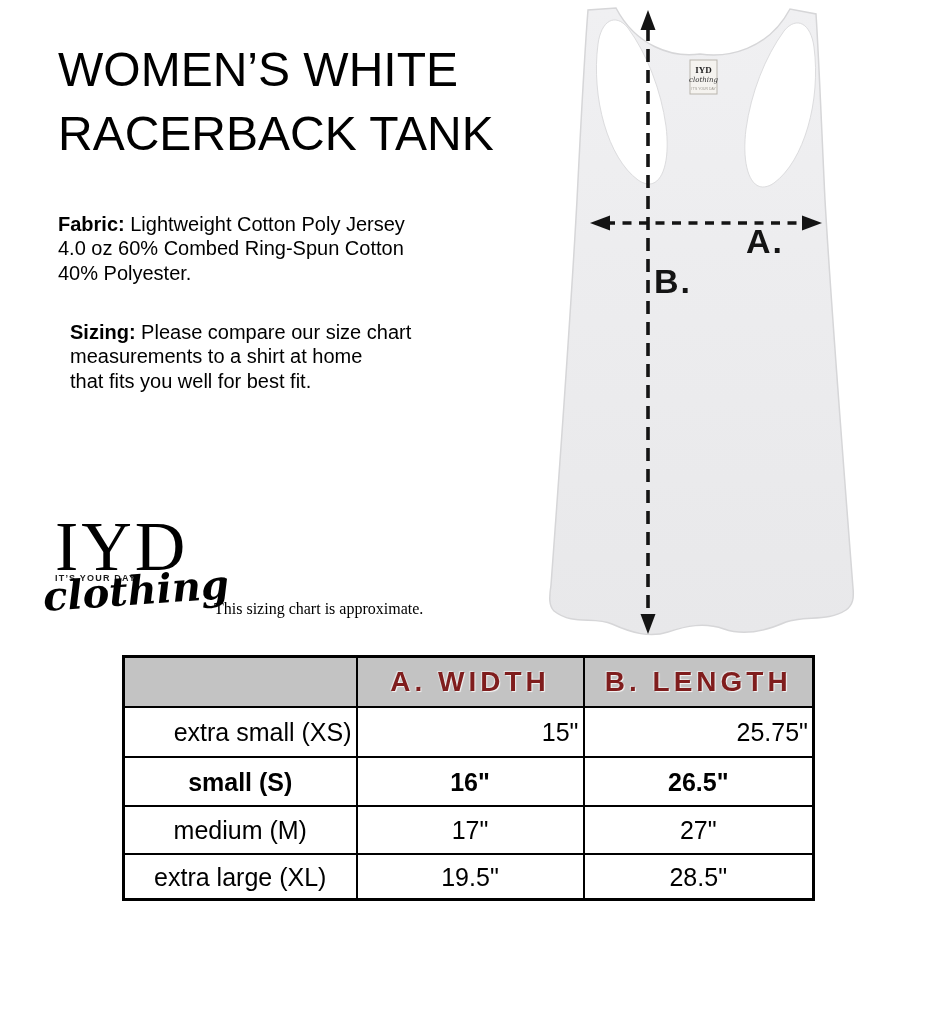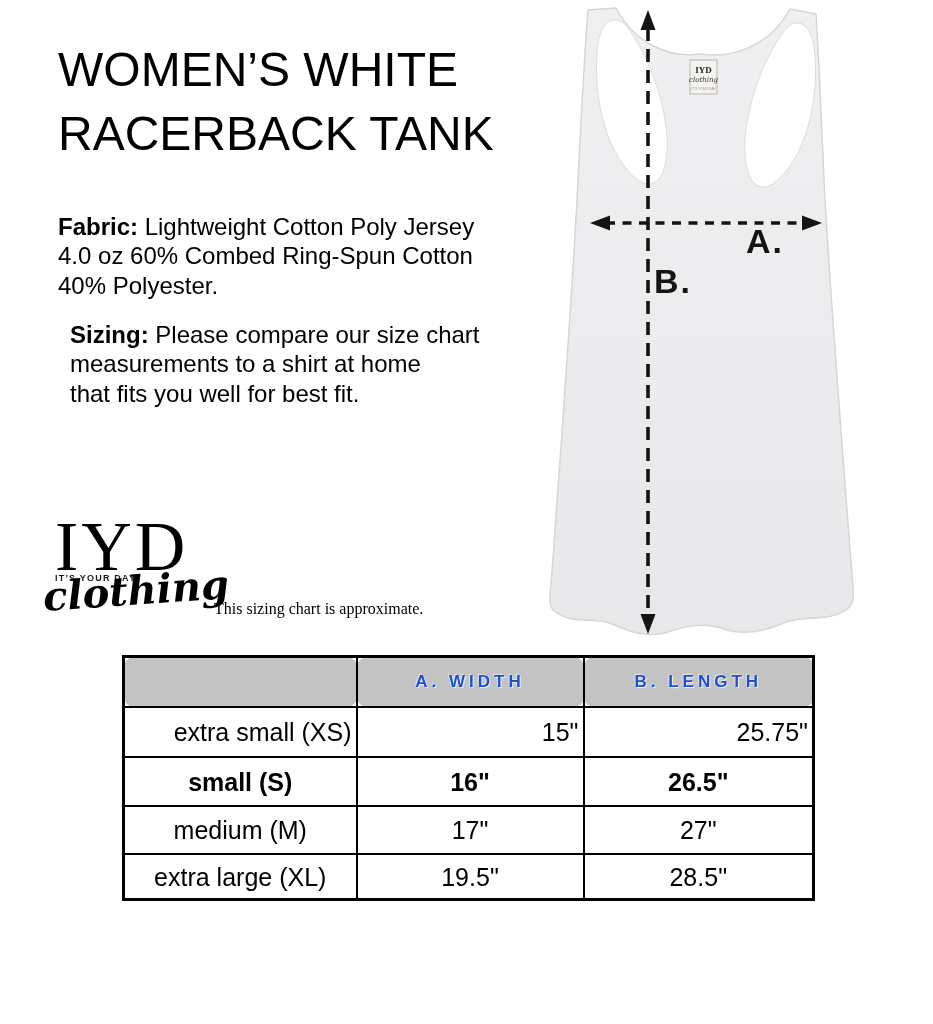--- a/index.html
+++ b/index.html
@@ -5,21 +5,21 @@
   html,body{margin:0;padding:0;background:#ffffff;}
   .canvas{
     position:relative;width:933px;height:1024px;background:#ffffff;overflow:hidden;
     font-family:"Liberation Sans",sans-serif;color:#000;
   }
   
   .page-title{
     position:absolute;left:58px;top:38px;
     font-size:48px;font-weight:normal;line-height:1.33;letter-spacing:0px;
   }
-  .para{position:absolute;left:58px;font-size:24px;line-height:1.22;}
+  .para{position:absolute;left:58px;font-size:20px;line-height:1.22;}
   .fabric-para{top:212px;}
   .sizing-para{top:320px;margin-left:12px;}
   .para b{font-weight:bold;}
   
   .logo{position:absolute;left:55px;top:512px;width:200px;}
   .logo-acronym{
     font-family:"Liberation Serif",serif;font-size:70px;line-height:1;
     letter-spacing:3px;font-weight:400;
   }
   .logo-tagline{
@@ -40,23 +40,22 @@
     border:3px solid #000;
   }
   table.size-chart th,table.size-chart td{
     border:2px solid #000;text-align:center;vertical-align:middle;padding:0 4px;
   }
   table.size-chart col.c1{width:233px;}
   table.size-chart col.c2{width:227px;}
   table.size-chart col.c3{width:230px;}
   table.size-chart thead th{
     height:48px;background:#c3c3c3;
-    font-size:17px;font-weight:bold;letter-spacing:4px;color:#1d4ed8;
+    font-size:28px;font-weight:bold;letter-spacing:4px;color:#7f1d1d;
     text-shadow:1px 1px 1px rgba(255,255,255,0.85),-1px -1px 1px rgba(255,255,255,0.6);
-    border-radius:10px;
   }
   table.size-chart td{font-size:25px;line-height:1.12;}
   tr.r0 td{height:48px;text-align:right;} tr.r1 td{height:47px;font-weight:bold;} tr.r2 td{height:46px;}
   tr.r3 td{height:47px;} tr.r4 td{height:43px;} tr.r5 td{height:66px;}
 </style>
 </head>
 <body>
 
 <div class="canvas">
 

